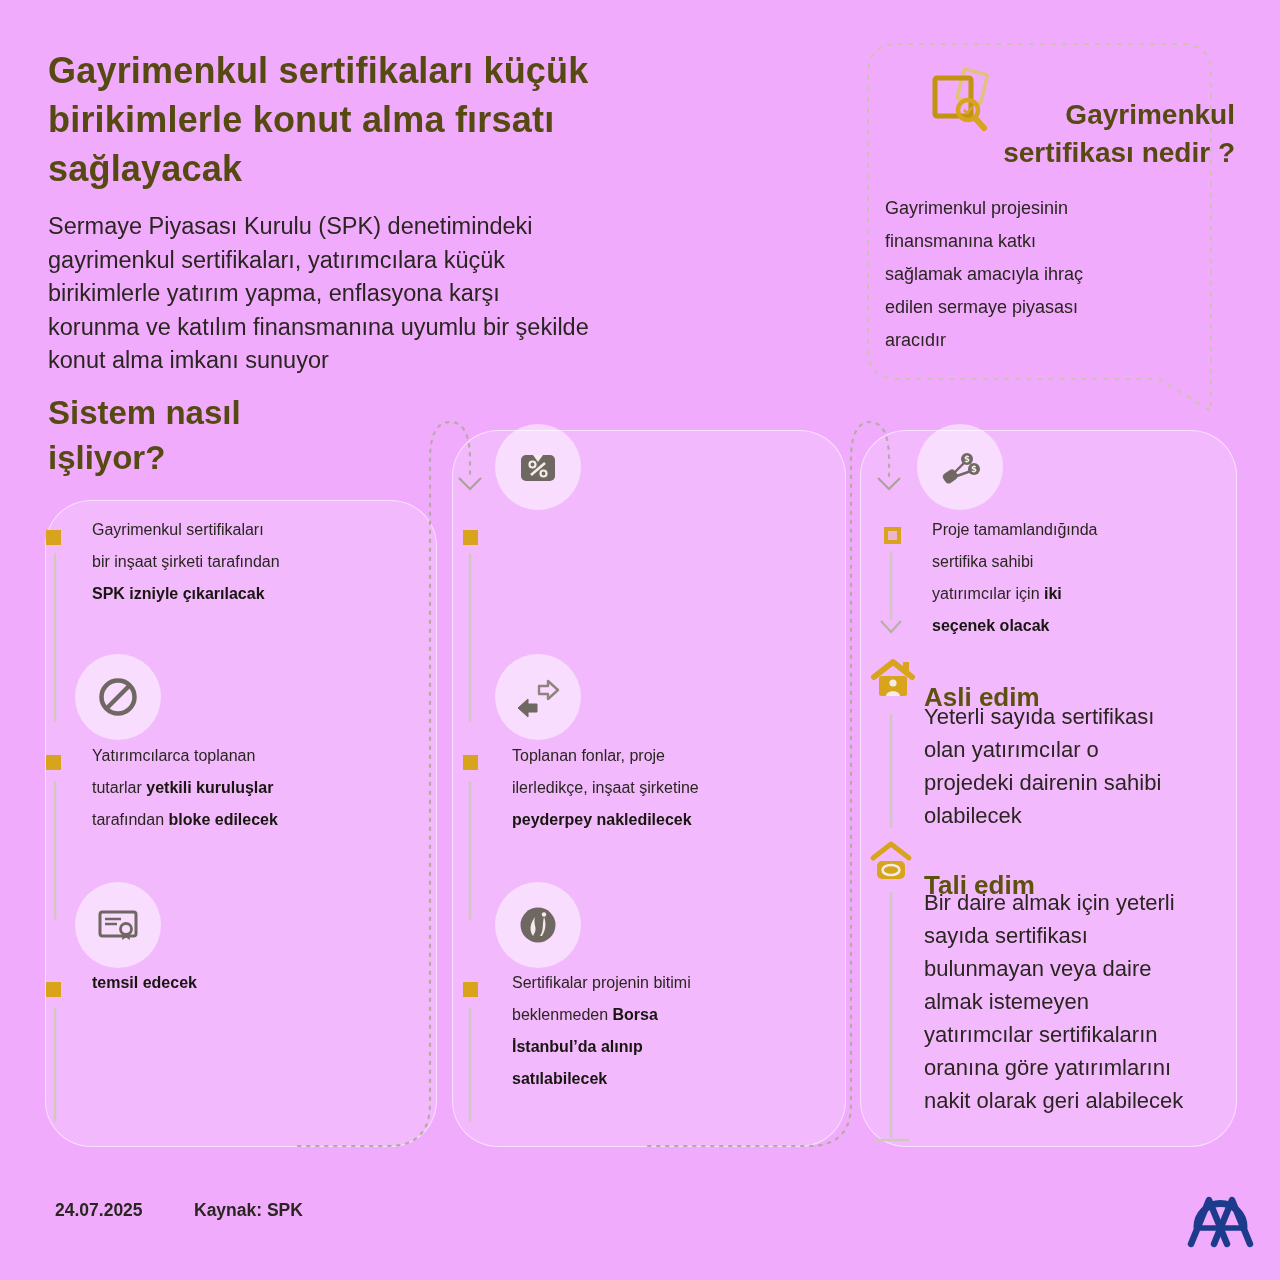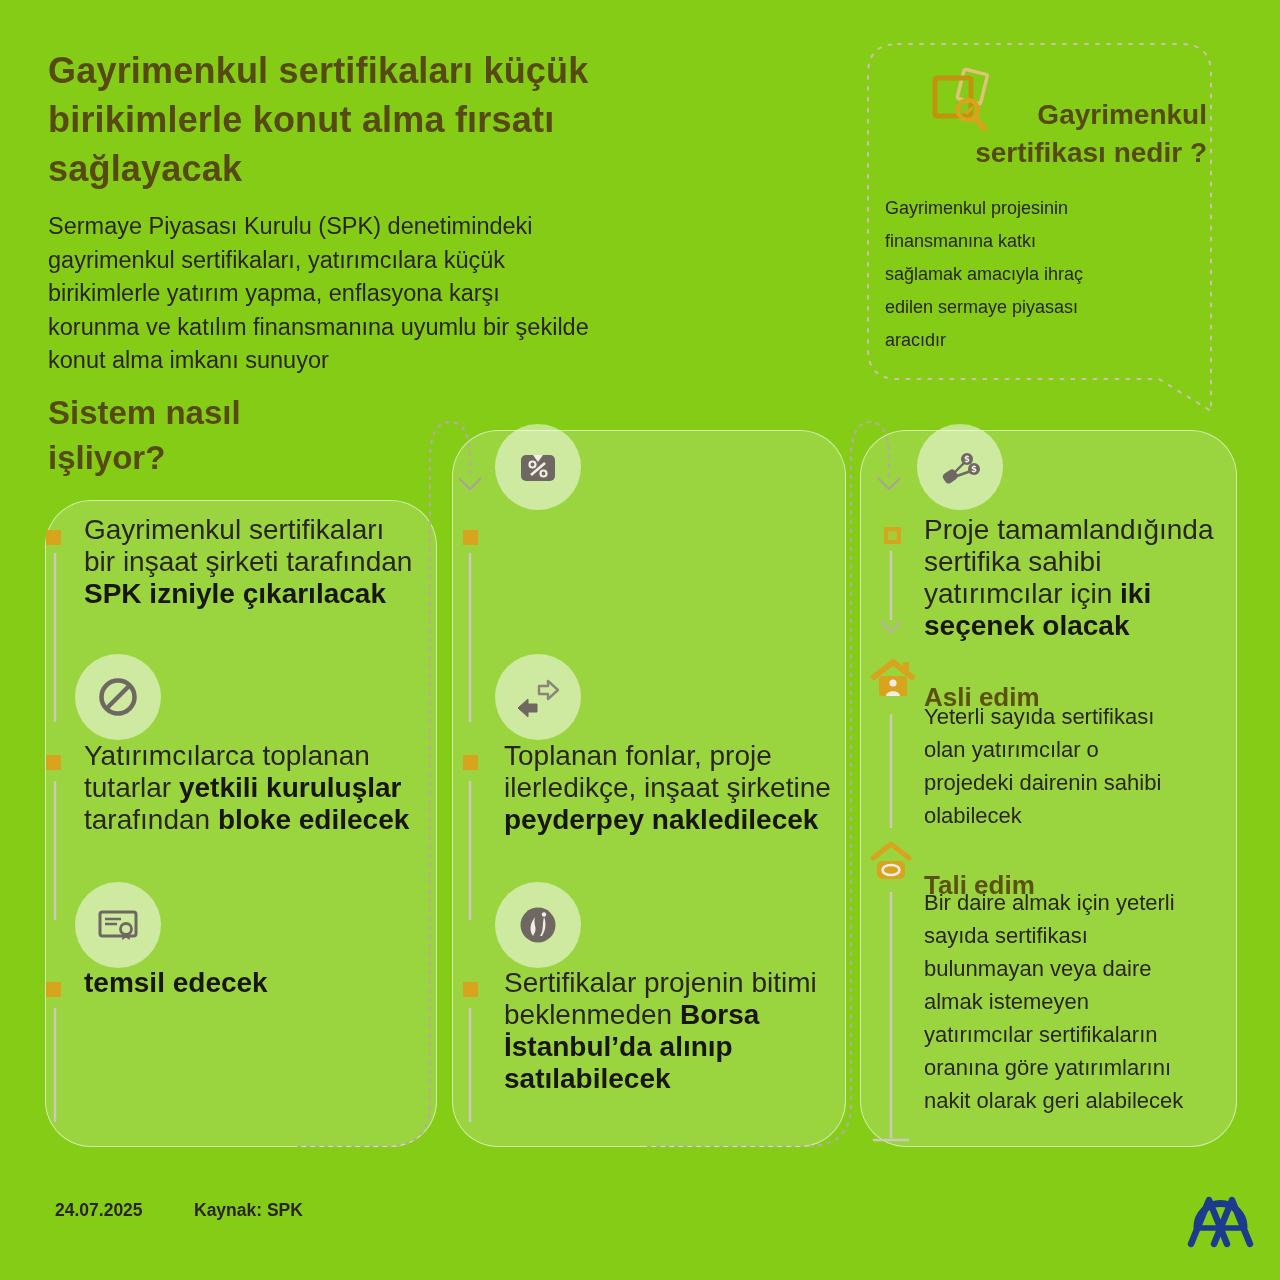--- a/index.html
+++ b/index.html
@@ -1,25 +1,25 @@
 <!DOCTYPE html>
 <html lang="tr"><head>
 <meta charset="utf-8">
 <style>
   html,body{margin:0;padding:0;background:#f2e9e5;}
-  #canvas{position:relative;width:1280px;height:1280px;background:#84cc16;overflow:hidden;
+  #canvas{position:relative;width:1280px;height:1280px;background:#f0abfc;overflow:hidden;
           font-family:"Liberation Sans",sans-serif;color:#2b2521;}
   .abs{position:absolute;}
   .pre{white-space:pre-line;}
   .card{position:absolute;border-radius:46px;background:rgba(255,255,255,0.18);
         border:1.5px solid rgba(255,255,255,0.55);}
   .title{font-size:36px;font-weight:700;color:#564a12;line-height:49px;letter-spacing:.2px;}
   .intro{font-size:23.5px;line-height:33.5px;color:#2b2521;}
   .section-title{font-size:33px;font-weight:700;color:#564a12;line-height:45px;}
-  .item{font-size:28px;line-height:32px;color:#2b2521;}
+  .item{font-size:16px;line-height:32px;color:#2b2521;margin-left:8px;}
   .item b{font-weight:700;color:#191511;}
   .bullet{position:absolute;width:15px;height:15px;background:#d8a41d;}
   .bullet-hollow{position:absolute;width:9px;height:9px;border:4.5px solid #d8a41d;
                  background:rgba(216,164,29,.2);}
   .icircle{position:absolute;width:86px;height:86px;border-radius:50%;
            background:rgba(255,255,255,.5);display:flex;align-items:center;justify-content:center;}
   .bubble-title{font-size:28px;font-weight:700;color:#564a12;line-height:38px;text-align:right;}
   .bubble-body{font-size:18px;line-height:33px;color:#2b2521;}
   .opt-head{font-size:26px;font-weight:700;color:#5d5110;margin-top:20px;}
   .opt-body{font-size:22px;line-height:33px;color:#2b2521;}
@@ -72,21 +72,21 @@
     <svg width="74" height="74" viewBox="0 0 74 74">
       <g transform="rotate(14 52 26)">
         <rect x="38" y="10" width="24" height="30" rx="2" fill="none" stroke="#e0c27b" stroke-width="3.5"></rect>
       </g>
       <rect x="13" y="16" width="36" height="38" rx="2" fill="none" stroke="#c1930e" stroke-width="5"></rect>
       <circle cx="46" cy="48" r="10" fill="none" stroke="#d8a41d" stroke-width="4.5"></circle>
       <line x1="53" y1="56" x2="62" y2="66" stroke="#d8a41d" stroke-width="6" stroke-linecap="round"></line>
       <path d="M42 48 l3 3 l6 -6" fill="none" stroke="#d8a41d" stroke-width="2.5"></path>
     </svg>
   </div>
-  <div class="abs bubble-title pre" style="left:900px;top:96px;width:307px;">Gayrimenkul
+  <div class="abs bubble-title pre" style="left:928px;top:96px;width:307px;">Gayrimenkul
 sertifikası nedir ?</div>
   <div class="abs bubble-body pre" style="left:885px;top:192px;width:322px;">Gayrimenkul projesinin
 finansmanına katkı
 sağlamak amacıyla ihraç
 edilen sermaye piyasası
 aracıdır</div>
 
   <div class="abs section-title pre" style="left:48px;top:390px;width:330px;">Sistem nasıl
 işliyor?</div>
 

